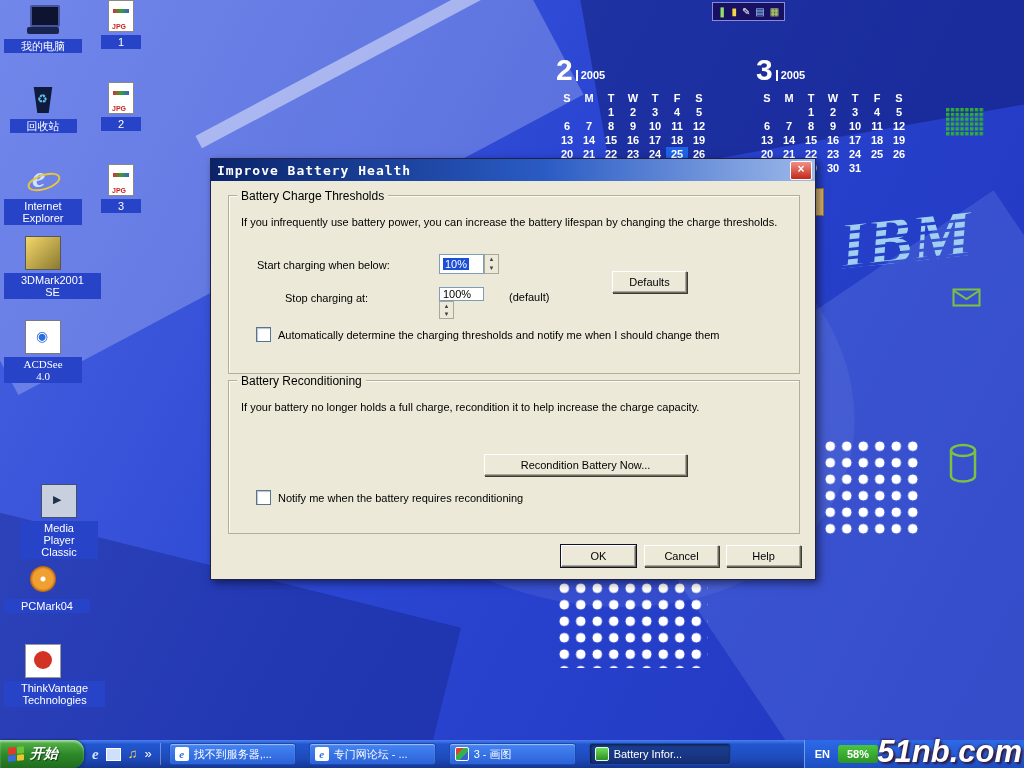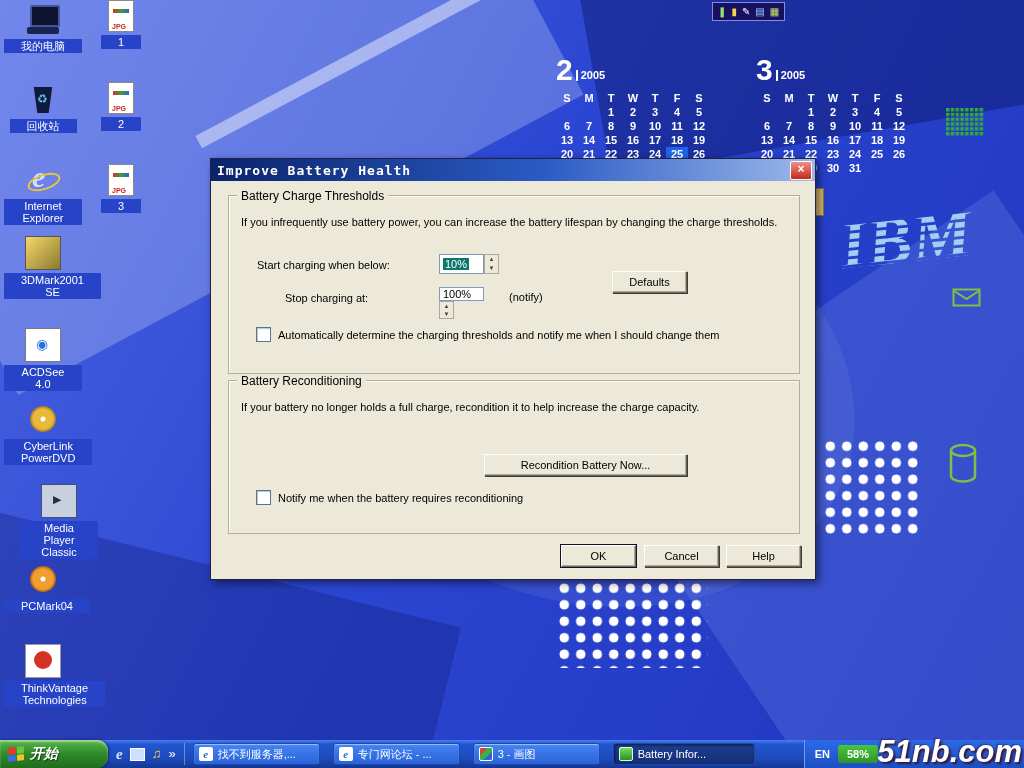--- a/index.html
+++ b/index.html
@@ -75,40 +75,40 @@
   .g2{top:221px;height:152px;}
   .group-title{position:absolute;top:-7px;left:8px;background:#ece9d8;padding:0 4px;font-size:12px;}
   .g-desc{position:absolute;left:12px;top:20px;width:548px;line-height:13px;}
   .lbl{position:absolute;}
   .start-lbl{left:28px;top:63px;}
   .stop-lbl{left:28px;top:96px;margin-left:28px;}
   .spin{position:absolute;display:flex;height:20px;}
   .spin1{left:210px;top:58px;}
   .spin2{left:210px;top:91px;flex-direction:column;}
   .spin-val{width:45px;background:#fff;border:1px solid #7f9db9;display:flex;align-items:center;padding:0 3px;box-sizing:border-box;}
-  .selbg{background:#0f766e;color:#fff;padding:0 2px;}
+  .selbg{background:#1d4ed8;color:#fff;padding:0 2px;}
   .spin-btns{width:15px;display:flex;flex-direction:column;background:#ece9d8;border:1px solid #aca899;box-sizing:border-box;}
   .sb{flex:1;font-size:6px;line-height:8px;text-align:center;color:#404040;cursor:pointer;}
   .spin-note{position:absolute;left:280px;top:95px;}
   .btn{position:absolute;height:22px;line-height:20px;text-align:center;background:#ece9d8;box-sizing:border-box;
     border:1px solid;border-color:#ffffff #6d6a5e #6d6a5e #ffffff;box-shadow:1px 1px 0 #3c3a33,inset -1px -1px 0 #aca899;cursor:pointer;}
   .btn-defaults{left:383px;top:75px;width:75px;}
   .btn-recondition{left:255px;top:73px;width:203px;}
   .btn-ok{left:350px;top:386px;width:75px;outline:1px solid #10102a;}
   .btn-cancel{left:433px;top:386px;width:75px;}
   .btn-help{left:515px;top:386px;width:75px;}
   .cb-row{position:absolute;display:flex;align-items:center;gap:7px;}
   .cb1{left:27px;top:131px;}
   .cb2{left:27px;top:109px;}
   .cb{width:13px;height:13px;background:#fff;border:1px solid #5a748c;box-shadow:inset 1px 1px 1px #b8c4d0;flex:0 0 auto;cursor:pointer;}
 
   
   .taskbar{position:absolute;left:0;bottom:0;width:1024px;height:28px;z-index:70;display:flex;align-items:center;
     background:linear-gradient(#4a7ff0,#2256d0 15%,#1e4bbb 65%,#143695);}
-  .start-btn{width:108px;height:28px;flex:0 0 auto;display:flex;align-items:center;gap:6px;padding-left:8px;box-sizing:border-box;
+  .start-btn{width:84px;height:28px;flex:0 0 auto;display:flex;align-items:center;gap:6px;padding-left:8px;box-sizing:border-box;
     background:linear-gradient(#58b84c,#2e8a2a 50%,#1f6d1e);border-radius:0 11px 11px 0;
     box-shadow:inset 0 2px 2px rgba(255,255,255,.45),1px 0 3px rgba(0,0,0,.4);cursor:pointer;}
   .start-label{color:#fff;font-weight:bold;font-style:italic;font-size:14px;text-shadow:1px 1px 1px rgba(0,0,0,.5);}
   .winflag{width:16px;height:14px;display:grid;grid-template-columns:1fr 1fr;grid-template-rows:1fr 1fr;gap:1px;transform:skewY(-6deg);}
   .winflag span{border-radius:1px;}
   .ql{display:flex;align-items:center;gap:7px;padding:0 8px;border-right:1px solid rgba(255,255,255,.35);height:22px;}
   .ql-icon{color:#fff;font-size:13px;line-height:16px;cursor:pointer;}
   .ql-ie{font-family:"Liberation Serif",serif;font-style:italic;font-weight:bold;color:#cfe4ff;font-size:15px;}
   .ql-desk{width:13px;height:11px;background:#cfe0ff;border:1px solid #fff;display:inline-block;}
   .tasks{display:flex;gap:13px;margin-left:8px;flex:0 0 auto;}
@@ -202,21 +202,21 @@
       <span class="lbl stop-lbl">Stop charging at:</span>
       <div class="spin spin2">
         <span class="spin-val">
             <span>100%</span>
           </span>
         <span class="spin-btns">
             <span class="sb">▲</span>
             <span class="sb">▼</span>
           </span>
       </div>
-      <span class="spin-note">(notify)</span>
+      <span class="spin-note">(default)</span>
 
       <div class="btn btn-defaults">Defaults</div>
 
       <div class="cb-row cb1">
         <span class="cb"></span>
         <span>Automatically determine the charging thresholds and notify me when I should change them</span>
       </div>
     </div>
 
     <div class="group g2">
@@ -408,27 +408,23 @@
       <span class="desk-label">回收站</span>
     </div>
     <div class="desk-item" style="left: 4px; top: 164px; width: 78px;">
       <span class="ic internet-explorer-icon"></span>
       <span class="desk-label">Internet Explorer</span>
     </div>
     <div class="desk-item" style="left: 4px; top: 236px; width: 78px;">
       <span class="ic threedmark-icon"></span>
       <span class="desk-label">3DMark2001 SE</span>
     </div>
-    <div class="desk-item" style="left: 4px; top: 328px; width: 78px;">
+    <div class="desk-item" style="left: 4px; top: 320px; width: 78px; font-family: Liberation Serif, serif;">
       <span class="ic acdsee-icon"></span>
       <span class="desk-label">ACDSee 4.0</span>
-    </div>
-    <div class="desk-item" style="left: 4px; top: 404px; width: 78px;">
-      <span class="ic powerdvd-icon"></span>
-      <span class="desk-label">CyberLink PowerDVD</span>
     </div>
     <div class="desk-item" style="left: 4px; top: 484px; width: 78px; margin-left: 16px;">
       <span class="ic media-player-icon"></span>
       <span class="desk-label">Media Player Classic</span>
     </div>
     <div class="desk-item" style="left: 4px; top: 564px; width: 78px;">
       <span class="ic pcmark-icon"></span>
       <span class="desk-label">PCMark04</span>
     </div>
     <div class="desk-item" style="left: 4px; top: 644px; width: 78px;">

